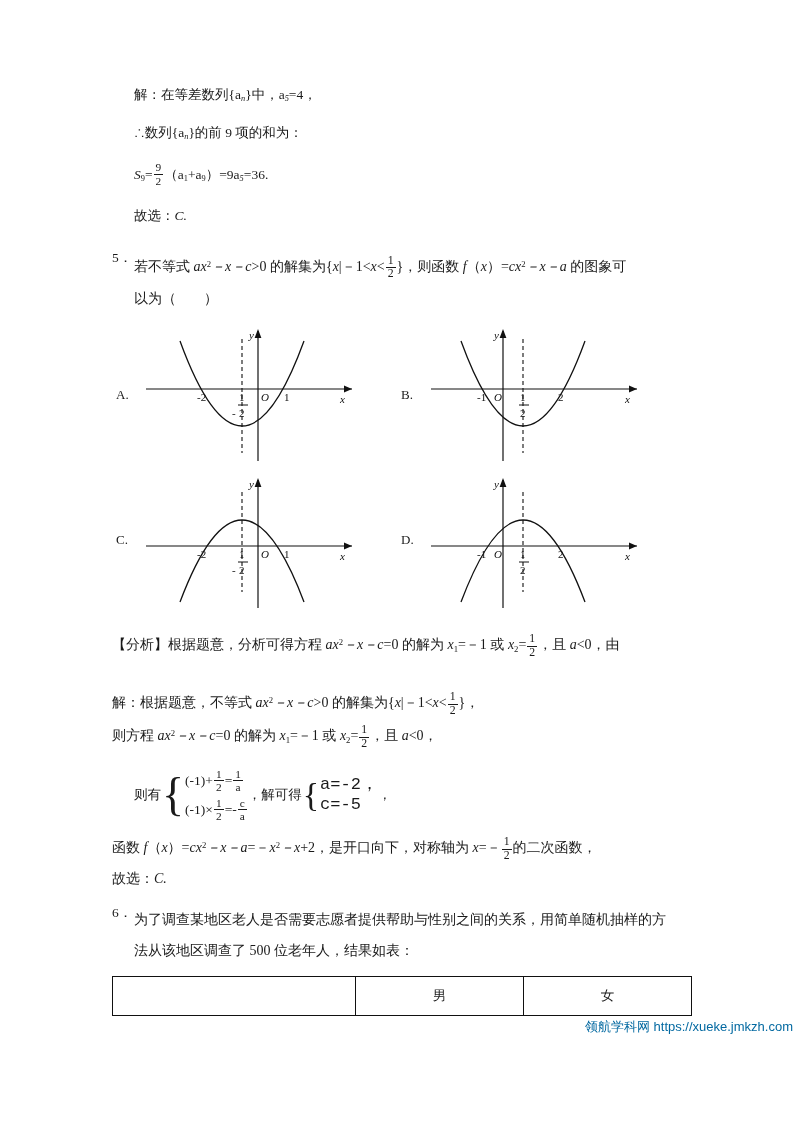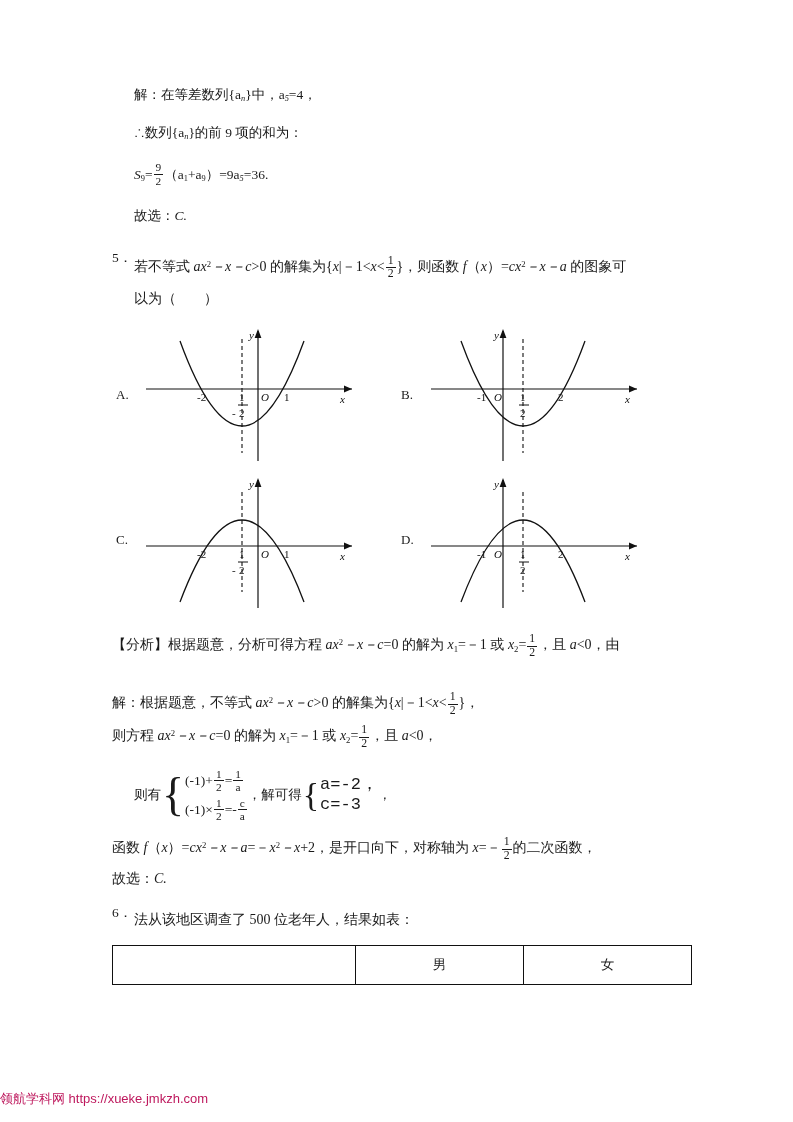--- a/index.html
+++ b/index.html
@@ -119,25 +119,25 @@
     border: 1.4px solid #111;
     height: 36px;
     text-align: center;
     font-size: 13.5px;
   }
 
   
   .footer {
     position: absolute;
     left: 0;
-    top: 1090px;
+    top: 1018px;
     width: 793px;
-    text-align: left;
+    text-align: right;
     font-size: 13px;
-    color: #be185d;
+    color: #0369a1;
     font-family: "Liberation Sans", sans-serif;
   }
 </style>
 </head>
 <body>
 
 <div class="page">
   <div class="content">
 
     <div class="line indent">
@@ -283,36 +283,37 @@
           <span>(-1)+</span><span class="frac"><span class="num">1</span><span class="den">2</span></span><span>=</span><span class="frac"><span class="num">1</span><span class="den">a</span></span>
         </div>
         <div>
           <span>(-1)×</span><span class="frac"><span class="num">1</span><span class="den">2</span></span><span>=-</span><span class="frac"><span class="num">c</span><span class="den">a</span></span>
         </div>
       </span>
       <span>，解可得</span>
       <span class="brace-sm">{</span>
       <span class="sys-eqs sys-eqs-sm">
         <div>a=-2，</div>
-        <div>c=-3</div>
+        <div>c=-5</div>
       </span>
       <span>，</span>
     </div>
 
     <div class="para">
       <span>函数 </span><span class="ital">f</span><span>（</span><span class="ital">x</span><span>）=</span><span class="ital">cx</span><sup>2</sup><span class="ital">－x－a</span><span>=－</span><span class="ital">x</span><sup>2</sup><span class="ital">－x</span><span>+2，是开口向下，对称轴为 </span><span class="ital">x</span><span>=－</span><span class="frac"><span class="num">1</span><span class="den">2</span></span><span>的二次函数，</span>
     </div>
 
     <div class="para">
       <span>故选：</span><span class="ital">C.</span>
     </div>
 
     <div class="qnum-row" style="margin-top:10px;">
       <div class="qnum">6．</div>
       <div class="qbody para">
+        <div>为了调查某地区老人是否需要志愿者提供帮助与性别之间的关系，用简单随机抽样的方</div>
         <div>法从该地区调查了 500 位老年人，结果如表：</div>
       </div>
     </div>
 
     <table class="survey">
       <tbody>
           <tr>
         <td style="width:240px;"></td>
         <td style="width:165px;">男</td>
         <td style="width:165px;">女</td>

